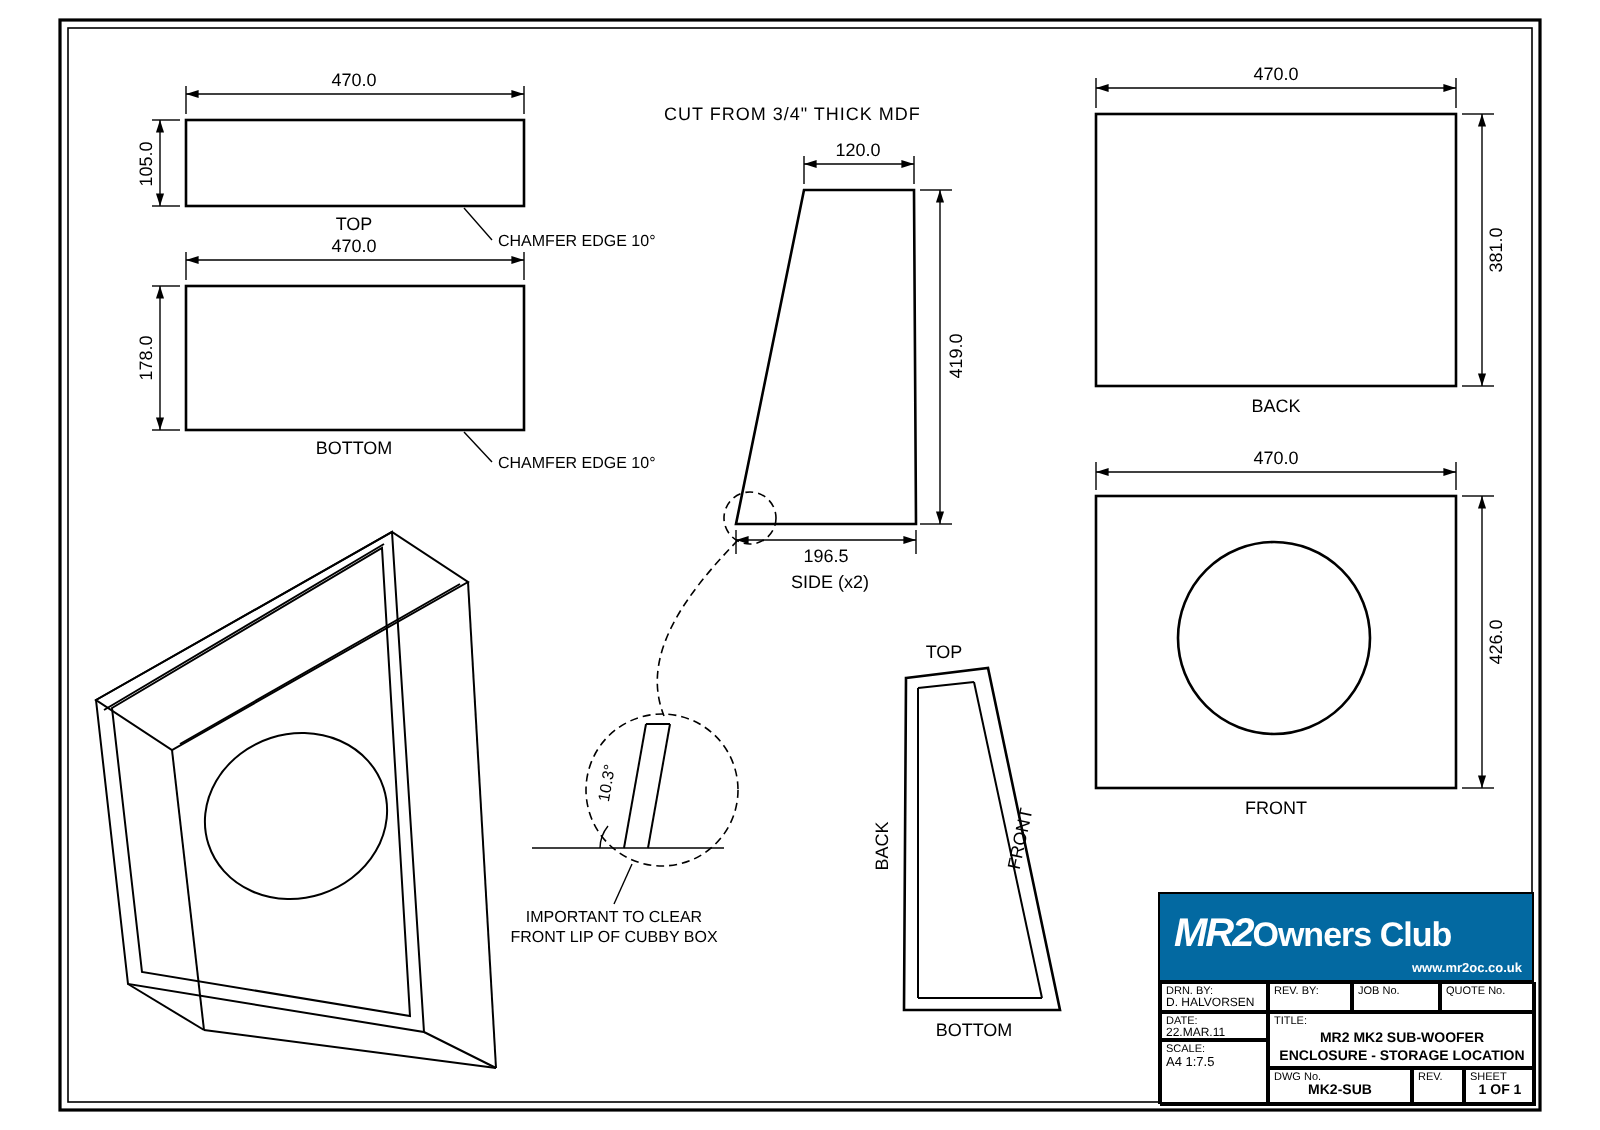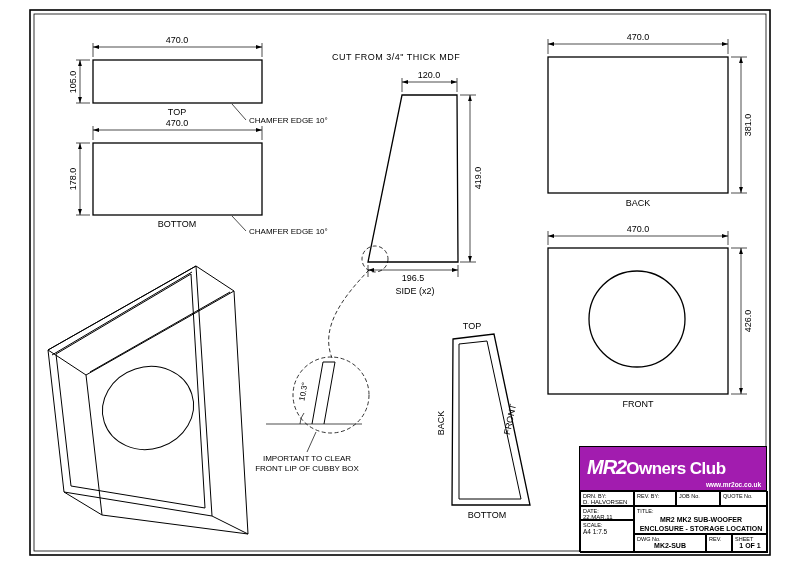--- a/index.html
+++ b/index.html
@@ -18,21 +18,21 @@
   .wire{fill:none;stroke:#000;stroke-width:1;}
 
   
   .tb{position:absolute;left:579px;top:446px;width:188px;height:106px;
       border:1.5px solid #000;box-sizing:border-box;background:#fff;}
   .tb .cell{position:absolute;border:1px solid #000;box-sizing:border-box;
       padding:1px 2px;overflow:hidden;}
   .tb .lbl{font-size:5.5px;line-height:6px;display:block;}
   .tb .val{font-size:7px;font-weight:bold;text-align:center;display:block;}
   .tb-logo{position:absolute;left:0;top:0;width:100%;height:44px;
-      background:#a21caf;border-bottom:1px solid #000;box-sizing:border-box;}
+      background:#0369a1;border-bottom:1px solid #000;box-sizing:border-box;}
   .logo-text{position:absolute;left:7px;top:9px;color:#fff;white-space:nowrap;}
   .logo-mr2{font-style:italic;font-weight:bold;font-size:20px;letter-spacing:-1px;}
   .logo-club{font-weight:bold;font-size:17px;letter-spacing:-0.5px;}
   .logo-url{position:absolute;right:5px;bottom:2px;color:#fff;font-size:6.5px;
       font-weight:bold;}
   .title-lines{position:absolute;left:0;right:0;top:8px;text-align:center;
       font-size:7px;font-weight:bold;line-height:9px;}
 </style>
 </head>
 <body>

